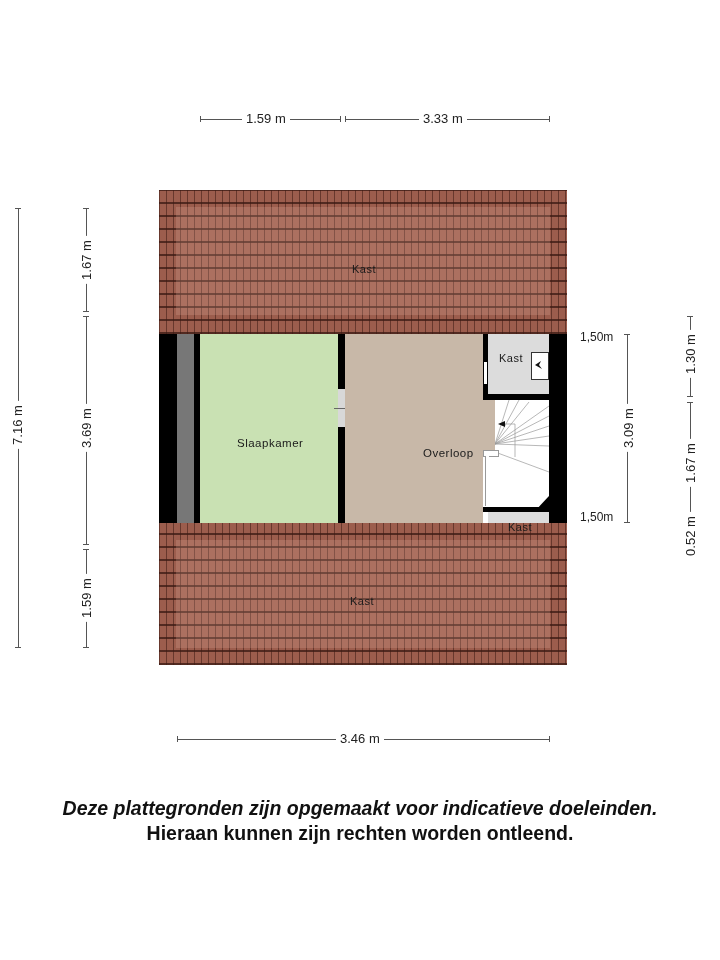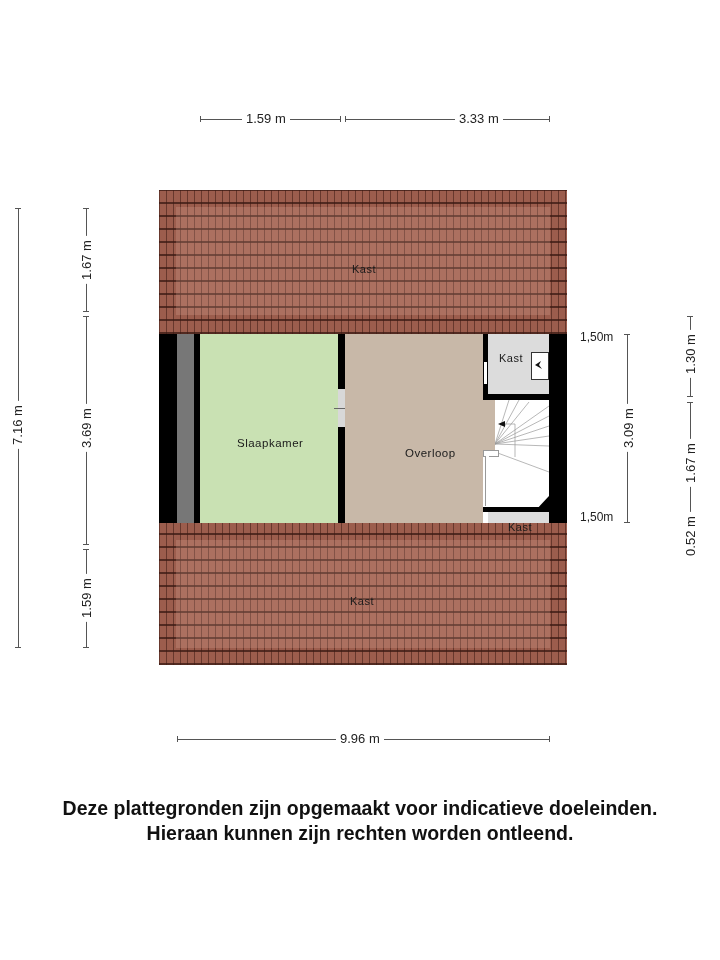--- a/index.html
+++ b/index.html
@@ -25,21 +25,21 @@
 
 <div>
   <div class="tickv" style="left:200px;top:116px;"></div>
   <div class="hline" style="left:200px;top:119px;width:140px;"></div>
   <div class="tickv" style="left:340px;top:116px;"></div>
   <div class="dimh" style="left:242px;top:112px;">1.59 m</div>
 
   <div class="tickv" style="left:345px;top:116px;"></div>
   <div class="hline" style="left:345px;top:119px;width:205px;"></div>
   <div class="tickv" style="left:549px;top:116px;"></div>
-  <div class="dimh" style="left:419px;top:112px;margin-left:36px;">3.33 m</div>
+  <div class="dimh" style="left:419px;top:112px;">3.33 m</div>
 </div>
 
 <div>
   <div class="tickh" style="left:15px;top:208px;"></div>
   <div class="vline" style="left:18px;top:208px;height:440px;"></div>
   <div class="tickh" style="left:15px;top:647px;"></div>
   <div class="dimv" style="left:-6px;top:418px;">7.16 m</div>
 </div>
 
 <div>
@@ -72,21 +72,21 @@
 
   <div class="abs" style="left:200px;top:334px;width:138px;height:189px;background:#c9e1b3;"></div>
   <div class="roomlabel" style="left:237px;top:437px;font-size:11.5px;">Slaapkamer</div>
 
   <div class="abs" style="left:338px;top:334px;width:7px;height:55px;background:#000;"></div>
   <div class="abs" style="left:338px;top:389px;width:7px;height:38px;background:#d8d8d8;"></div>
   <div class="abs" style="left:334px;top:408px;width:15px;height:1px;background:#666;"></div>
   <div class="abs" style="left:338px;top:427px;width:7px;height:96px;background:#000;"></div>
 
   <div class="abs" style="left:345px;top:334px;width:138px;height:189px;background:#c8b8a8;"></div>
-  <div class="roomlabel" style="left:405px;top:447px;font-size:11.5px;">Overloop</div>
+  <div class="roomlabel" style="left:423px;top:447px;font-size:11.5px;">Overloop</div>
 
   <div class="abs" style="left:483px;top:334px;width:5px;height:65px;background:#000;"></div>
   <div class="abs" style="left:484px;top:362px;width:3px;height:22px;background:#fff;"></div>
   <div class="abs" style="left:488px;top:334px;width:61px;height:60px;background:#dcdcdc;"></div>
   <div class="roomlabel" style="left:499px;top:352px;">Kast</div>
   <div class="abs" style="left:531px;top:352px;width:16px;height:26px;background:#fff;border:1px solid #333;">
     <svg width="14" height="24" viewBox="0 0 14 24">
       <path d="M3 12 L9 8 L7 12 L10 16 L3 12 Z" fill="#111"></path>
     </svg>
   </div>
@@ -147,17 +147,17 @@
   <div class="dimv" style="left:667px;top:456px;">1.67 m</div>
 
   <div class="vline" style="left:690px;top:507px;height:40px;"></div>
   <div class="dimv" style="left:667px;top:529px;">0.52 m</div>
 </div>
 
 <div>
   <div class="tickv" style="left:177px;top:736px;"></div>
   <div class="hline" style="left:177px;top:739px;width:373px;"></div>
   <div class="tickv" style="left:549px;top:736px;"></div>
-  <div class="dimh" style="left:336px;top:732px;">9.96 m</div>
+  <div class="dimh" style="left:336px;top:732px;">3.46 m</div>
 </div>
 
-<div class="disclaimer" style="top:796px;">Deze plattegronden zijn opgemaakt voor indicatieve doeleinden.</div>
+<div class="disclaimer" style="top:796px;font-style:italic;">Deze plattegronden zijn opgemaakt voor indicatieve doeleinden.</div>
 <div class="disclaimer" style="top:821px;">Hieraan kunnen zijn rechten worden ontleend.</div>
 
 </body></html>

